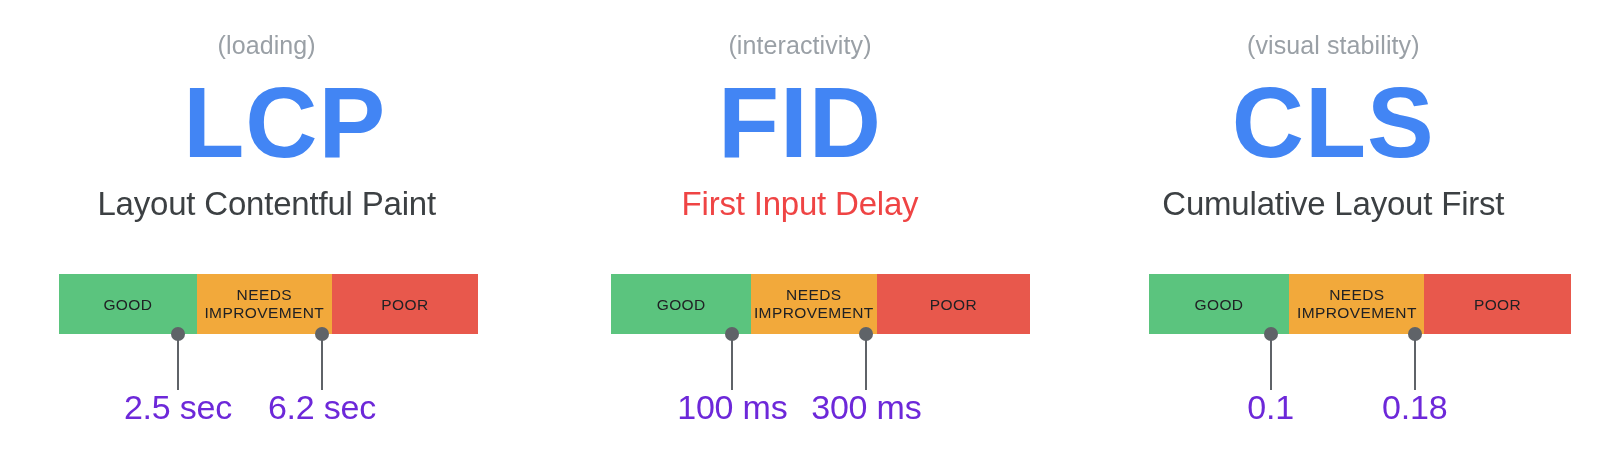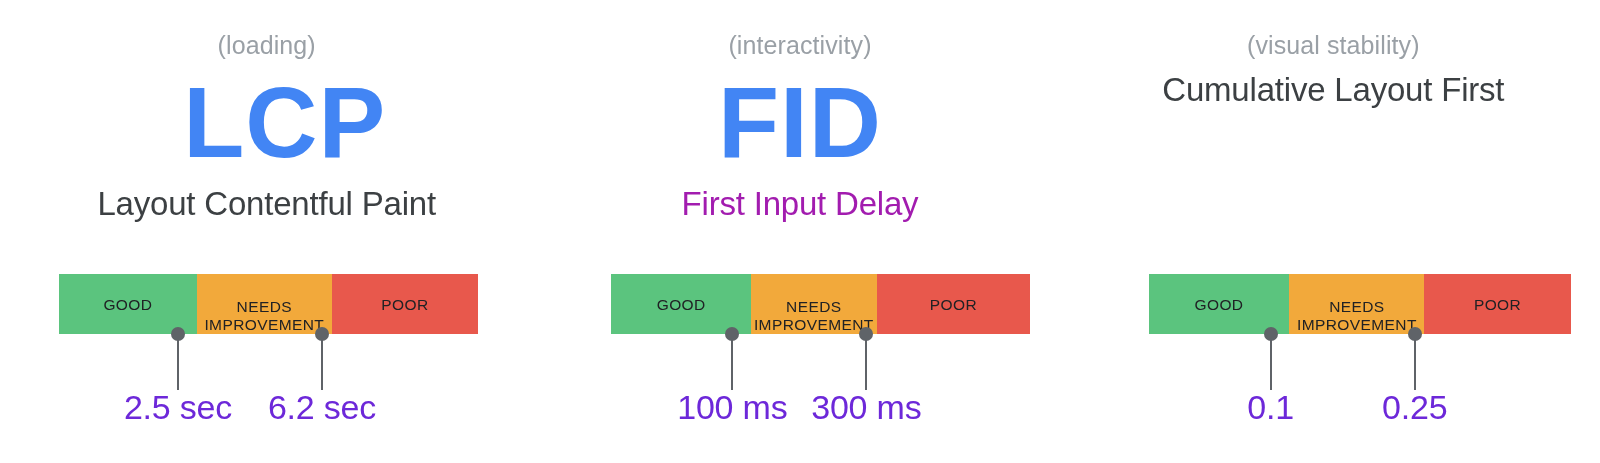--- a/index.html
+++ b/index.html
@@ -93,21 +93,21 @@
     font-size: 15.5px;
     line-height: 17px;
     color: #202124;
     font-weight: 400;
     letter-spacing: 0.4px;
     box-sizing: border-box;
     padding: 0 2px;
   }
 
   .seg-good    { background: #5bc47e; margin-left: 28px; }
-  .seg-needs   { background: #f2a93b; align-items: flex-end; }
+  .seg-needs   { background: #f2a93b; }
   .seg-poor    { background: #e8584c; }
 
   .seg-needs .seg-text { line-height: 18px; }
 
   
   .tick {
     position: absolute;
     top: 60px;
   }
 
@@ -175,21 +175,21 @@
           <div class="tick-line" style="background: rgb(95, 99, 104);"></div>
           <div class="tick-dot" style="background: rgb(95, 99, 104);"></div>
           <div class="tick-label">6.2 sec</div>
         </div>
       </div>
     </div>
 
     <div class="panel">
       <div class="category" style="color: rgb(154, 160, 166);">(interactivity)</div>
       <div class="acronym" style="color: rgb(66, 133, 244);">FID</div>
-      <div class="fullname" style="color: #a21caf;">First Input Delay</div>
+      <div class="fullname" style="color: #ef4444;">First Input Delay</div>
 
       <div class="bar-area">
         <div class="bar" style="left: 50px; width: 447px;">
           <div class="seg seg-good" style="width: 149px; background: rgb(91, 196, 126);">
             <span class="seg-text">GOOD</span>
           </div>
           <div class="seg seg-needs" style="width: 134px; background: rgb(242, 169, 59);">
             <span class="seg-text"><span>NEEDS</span><br><span>IMPROVEMENT</span></span>
           </div>
           <div class="seg seg-poor" style="width: 164px; background: rgb(232, 88, 76);">
@@ -205,20 +205,21 @@
         <div class="tick" style="left: 333px;">
           <div class="tick-line" style="background: rgb(95, 99, 104);"></div>
           <div class="tick-dot" style="background: rgb(95, 99, 104);"></div>
           <div class="tick-label">300 ms</div>
         </div>
       </div>
     </div>
 
     <div class="panel">
       <div class="category" style="color: rgb(154, 160, 166);">(visual stability)</div>
+      <div class="acronym" style="color: rgb(66, 133, 244);">CLS</div>
       <div class="fullname" style="color: rgb(60, 64, 67);">Cumulative Layout First</div>
 
       <div class="bar-area">
         <div class="bar" style="left: 54px; width: 450px;">
           <div class="seg seg-good" style="width: 150px; background: rgb(91, 196, 126);">
             <span class="seg-text">GOOD</span>
           </div>
           <div class="seg seg-needs" style="width: 144px; background: rgb(242, 169, 59);">
             <span class="seg-text"><span>NEEDS</span><br><span>IMPROVEMENT</span></span>
           </div>
@@ -228,19 +229,19 @@
         </div>
 
         <div class="tick" style="left: 204px;">
           <div class="tick-line" style="background: rgb(95, 99, 104);"></div>
           <div class="tick-dot" style="background: rgb(95, 99, 104);"></div>
           <div class="tick-label">0.1</div>
         </div>
         <div class="tick" style="left: 348px;">
           <div class="tick-line" style="background: rgb(95, 99, 104);"></div>
           <div class="tick-dot" style="background: rgb(95, 99, 104);"></div>
-          <div class="tick-label">0.25</div>
+          <div class="tick-label">0.18</div>
         </div>
       </div>
     </div>
 
   </div>
 </div>
 
 </body></html>

